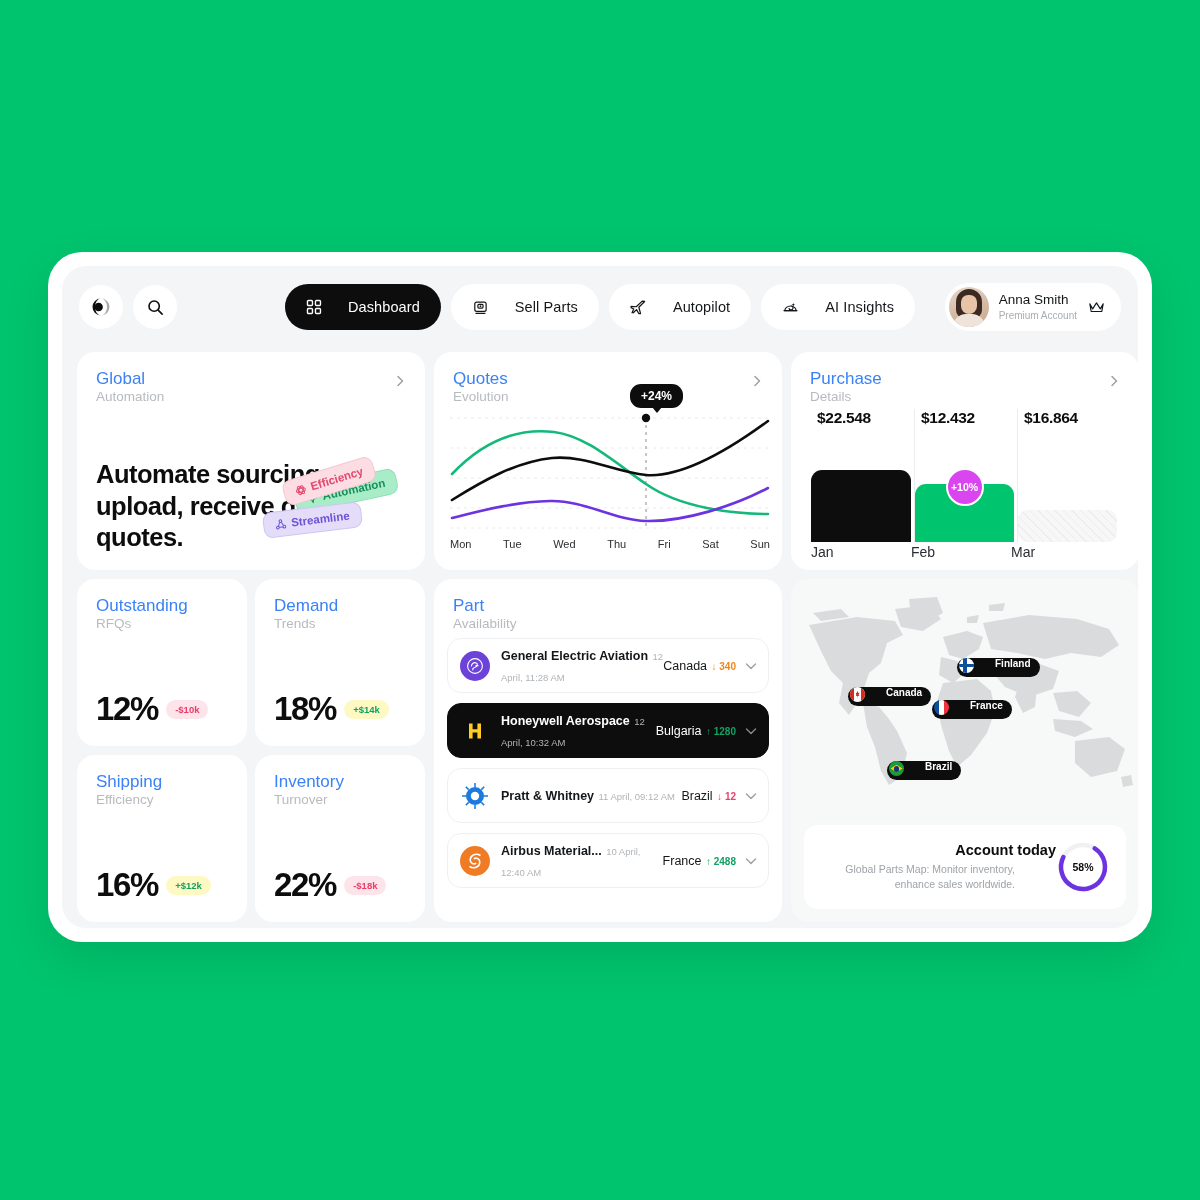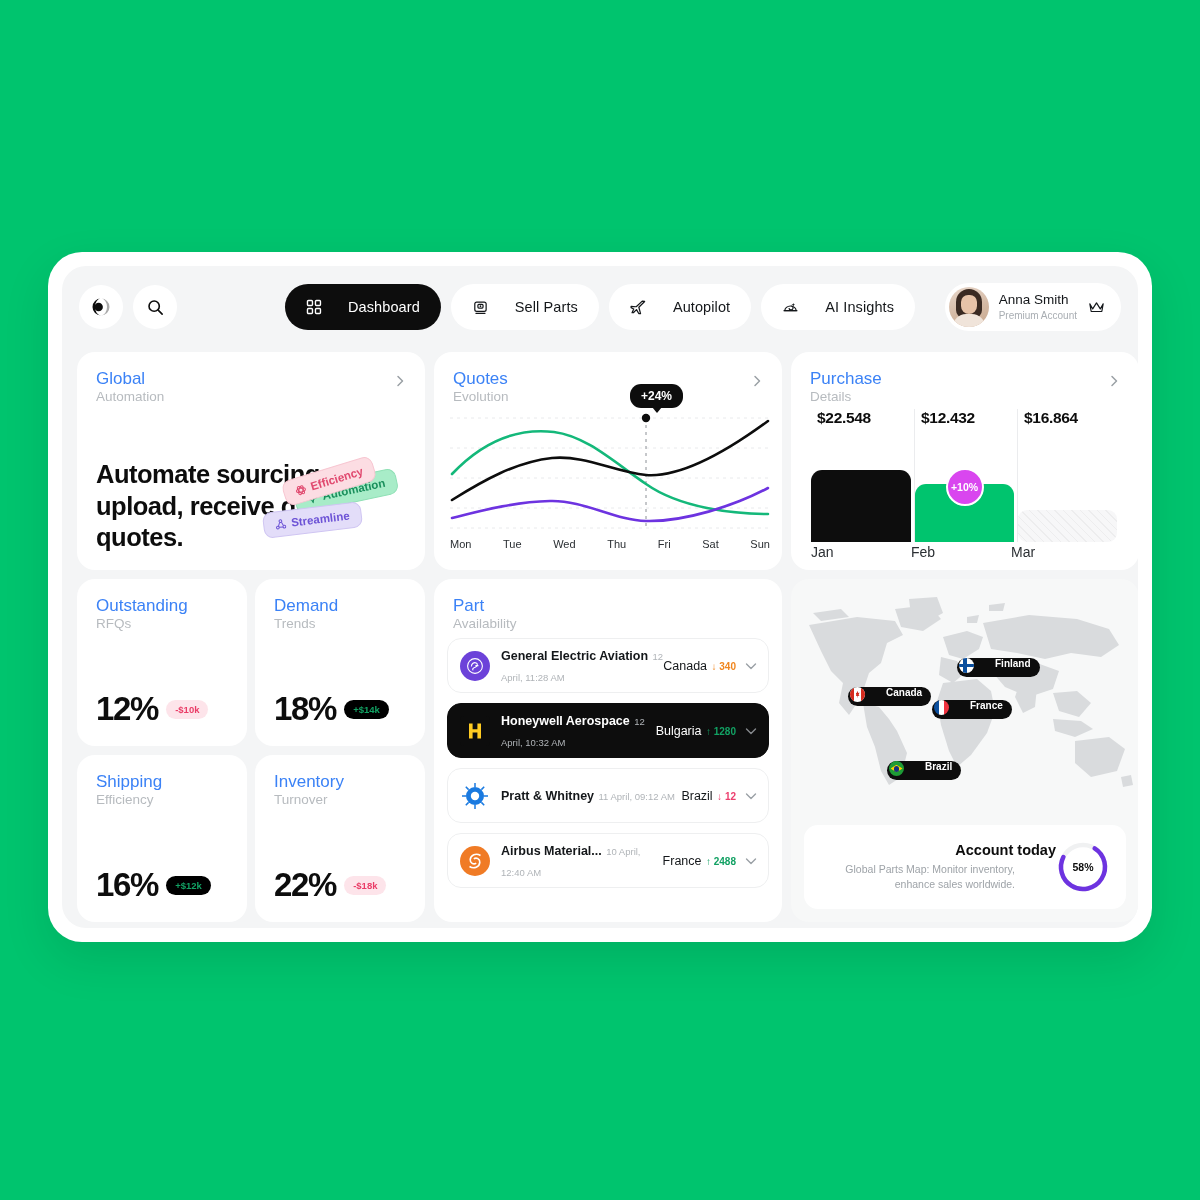--- a/index.html
+++ b/index.html
@@ -188,21 +188,21 @@
   .kpi-row {
     position: absolute; left: 19px; bottom: 18px; right: 2px;
     display: flex; align-items: center; gap: 8px;
   }
   .kpi-value { font-size: 33px; font-weight: 700; color: #0d0d0d; letter-spacing: -1.3px; }
   .kpi-badge {
     font-size: 9.5px; font-weight: 700; padding: 4px 9px; border-radius: 10px;
     white-space: nowrap;
   }
   .kpi-badge.neg { background: #fde4ea; color: #e8days; color: #ea3c67; }
-  .kpi-badge.pos { background: #000000; color: #12a163; }
+  .kpi-badge.pos { background: #fef9c3; color: #12a163; }
 
   
   #card-parts { left: 357px; top: 227px; width: 348px; height: 343px; overflow: hidden; }
   #parts-list { position: absolute; left: 13px; right: 13px; top: 59px; }
   .part-row {
     height: 55px; border-radius: 14px; background: #fff;
     border: 1px solid #eeeff0;
     display: flex; align-items: center; padding: 0 8px 0 12px;
     margin-bottom: 10px;
   }

